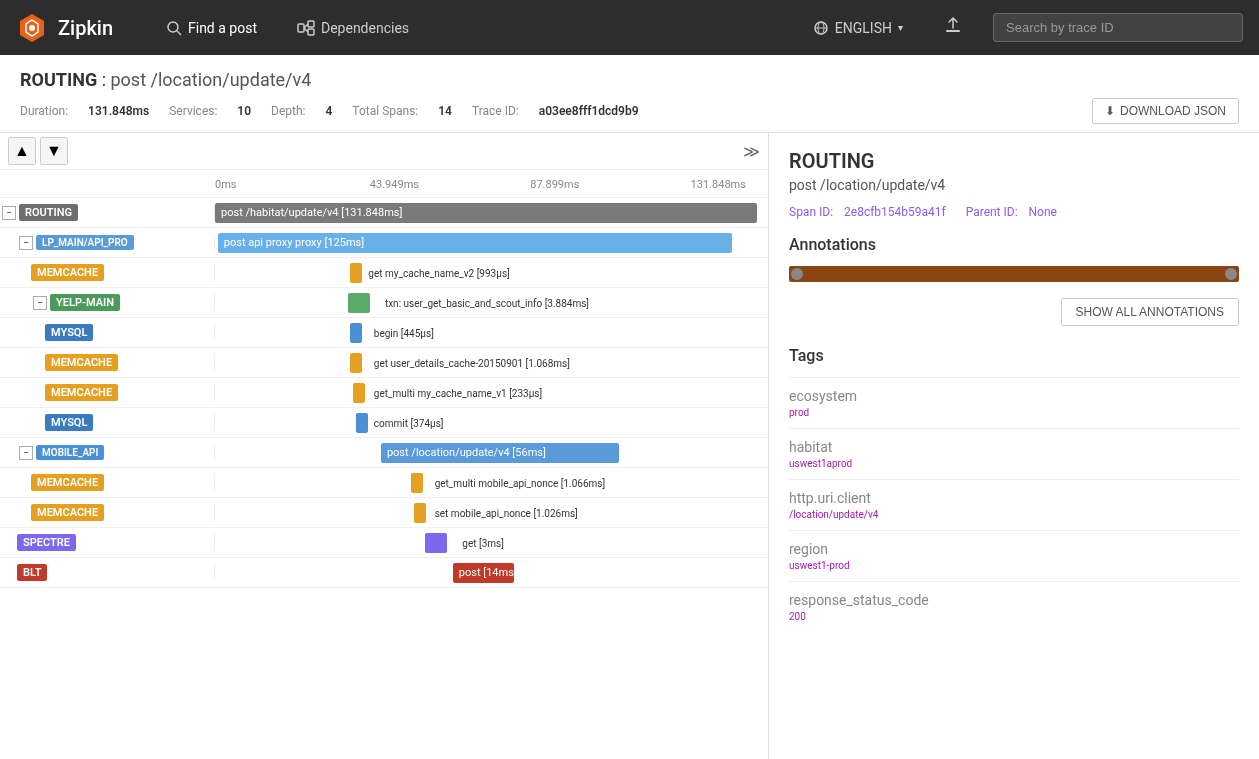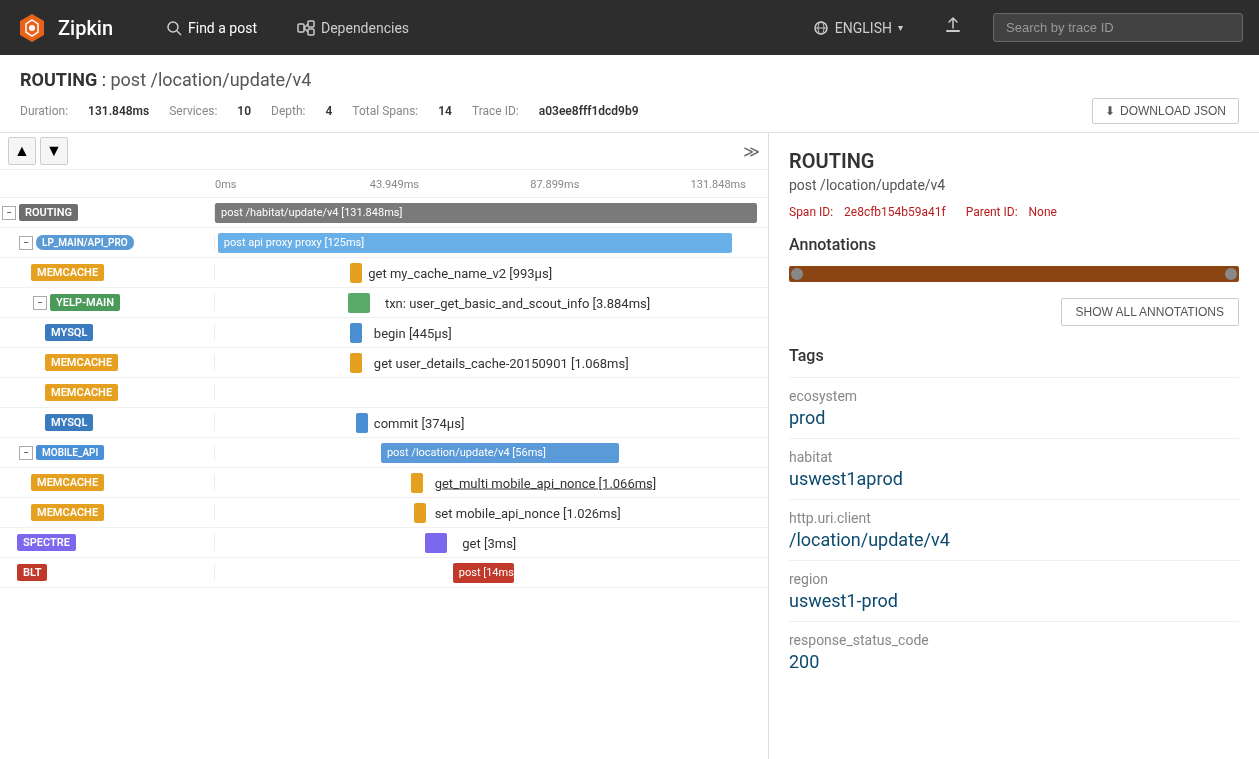--- a/index.html
+++ b/index.html
@@ -247,21 +247,21 @@
       color: #fff;
       white-space: nowrap;
       overflow: hidden;
       cursor: pointer;
     }
     .span-label {
       position: absolute;
       left: 0;
       top: 50%;
       transform: translateY(-50%);
-      font-size: 13px;
+      font-size: 10px;
       color: #333;
       white-space: nowrap;
       padding-left: 4px;
     }
 
     
     .detail-panel {
       width: 490px;
       min-width: 490px;
       overflow-y: auto;
@@ -274,21 +274,21 @@
       color: #333;
       margin-bottom: 4px;
     }
     .detail-path {
       font-size: 14px;
       color: #555;
       margin-bottom: 12px;
     }
     .detail-span-info {
       font-size: 12px;
-      color: #b91c1c;
+      color: #8b5cf6;
       margin-bottom: 16px;
     }
     .detail-span-info span { margin-right: 8px; }
     .section-title {
       font-size: 16px;
       font-weight: 500;
       color: #333;
       margin-bottom: 12px;
     }
 
@@ -325,22 +325,22 @@
     .tag-row {
       border-top: 1px solid #eee;
       padding: 10px 0;
     }
     .tag-key {
       font-size: 14px;
       color: #888;
       margin-bottom: 3px;
     }
     .tag-value {
-      font-size: 18px;
-      color: #0c4a6e;
+      font-size: 10px;
+      color: #a21caf;
     }
 
     
     .bg-routing { background: #6e6e6e; }
     .bg-lp-main { background: #5b9bd5; }
     .bg-yelp-main { background: #4a9a5a; }
     .bg-mysql { background: #3a7abf; }
     .bg-memcache { background: #e6a020; }
     .bg-mobile-api { background: #4a90d9; }
     .bg-spectre { background: #7b68ee; }
@@ -456,21 +456,21 @@
           <div class="span-bar bar-routing" style="left:0%; width:98%;">
             post /habitat/update/v4 [131.848ms]
           </div>
         </div>
       </div>
 
       <div class="span-row">
         <div class="service-cell">
           <span class="indent-spacer" style="width:14px;"></span>
           <span class="collapse-btn">−</span>
-          <span class="service-badge bg-lp-main" style="font-size:10px;border-radius:7px;">LP_MAIN/API_PRO</span>
+          <span class="service-badge bg-lp-main" style="font-size:10px;">LP_MAIN/API_PRO</span>
         </div>
         <div class="span-bar-cell">
           <div class="span-bar" style="left:0.5%; width:93%; background:#6ab0e8;">
             post api proxy proxy [125ms]
           </div>
         </div>
       </div>
 
       <div class="span-row">
         <div class="service-cell">
@@ -515,20 +515,24 @@
           <span class="span-label" style="left:28%;">get user_details_cache-20150901 [1.068ms]</span>
           <div class="span-bar" style="left:24.5%; width:2%; background:#e6a020;"></div>
         </div>
       </div>
 
       <div class="span-row">
         <div class="service-cell">
           <span class="indent-spacer" style="width:42px;"></span>
           <span class="service-badge bg-memcache">MEMCACHE</span>
         </div>
+        <div class="span-bar-cell">
+          <span class="span-label" style="left:28%;">get_multi my_cache_name_v1 [233μs]</span>
+          <div class="span-bar" style="left:25%; width:1%; background:#e6a020;"></div>
+        </div>
       </div>
 
       <div class="span-row">
         <div class="service-cell">
           <span class="indent-spacer" style="width:42px;"></span>
           <span class="service-badge bg-mysql">MYSQL</span>
         </div>
         <div class="span-bar-cell">
           <span class="span-label" style="left:28%;">commit [374μs]</span>
           <div class="span-bar" style="left:25.5%; width:1%; background:#4a8fd4;"></div>
@@ -547,21 +551,21 @@
           </div>
         </div>
       </div>
 
       <div class="span-row">
         <div class="service-cell">
           <span class="indent-spacer" style="width:28px;"></span>
           <span class="service-badge bg-memcache">MEMCACHE</span>
         </div>
         <div class="span-bar-cell">
-          <span class="span-label" style="left:39%;text-decoration:underline;">get_multi mobile_api_nonce [1.066ms]</span>
+          <span class="span-label" style="left:39%;">get_multi mobile_api_nonce [1.066ms]</span>
           <div class="span-bar" style="left:35.5%; width:2%; background:#e6a020;"></div>
         </div>
       </div>
 
       <div class="span-row">
         <div class="service-cell">
           <span class="indent-spacer" style="width:28px;"></span>
           <span class="service-badge bg-memcache">MEMCACHE</span>
         </div>
         <div class="span-bar-cell">

